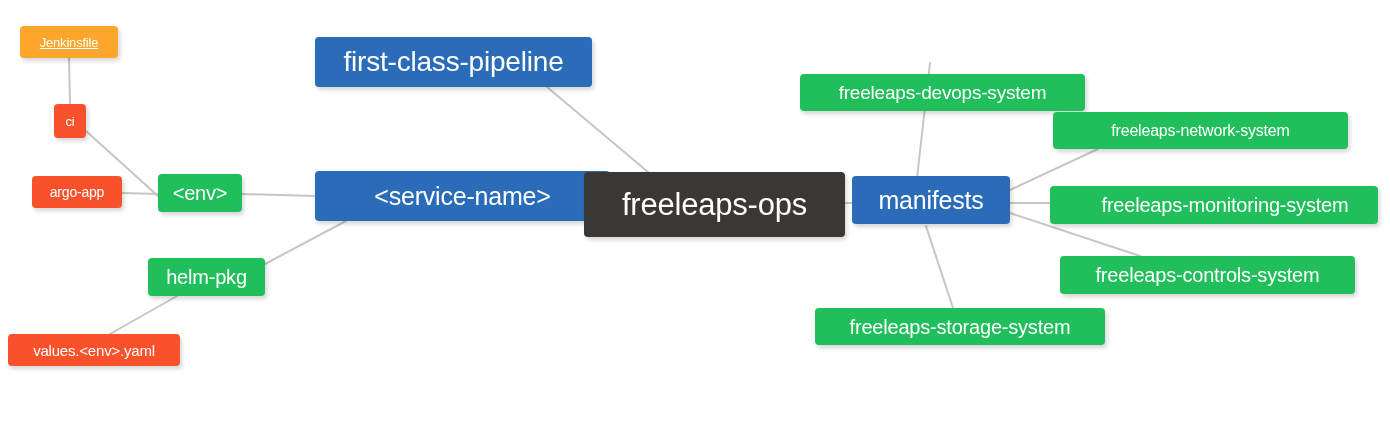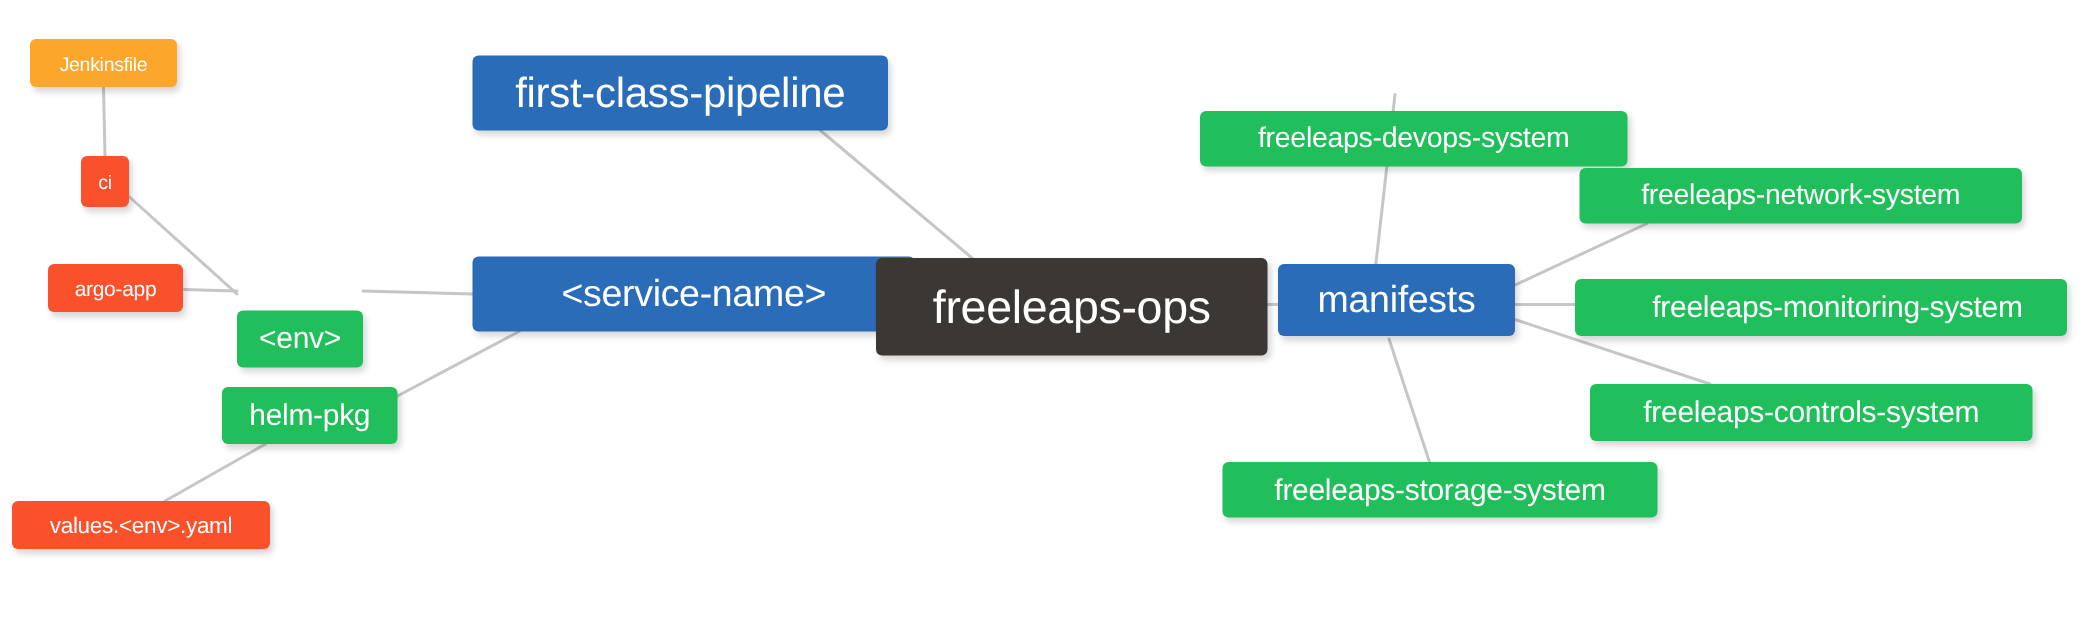--- a/index.html
+++ b/index.html
@@ -60,30 +60,30 @@
       <line x1="547" y1="87" x2="648" y2="172" stroke="#c6c6c6" stroke-width="2" stroke-linecap="round"></line>
       <line x1="566" y1="200" x2="584" y2="202" stroke="#c6c6c6" stroke-width="2" stroke-linecap="round"></line>
       <line x1="845" y1="203" x2="852" y2="203" stroke="#c6c6c6" stroke-width="2" stroke-linecap="round"></line>
       <line x1="930" y1="63" x2="917" y2="178" stroke="#c6c6c6" stroke-width="2" stroke-linecap="round"></line>
       <line x1="1010" y1="190" x2="1098" y2="149" stroke="#c6c6c6" stroke-width="2" stroke-linecap="round"></line>
       <line x1="1010" y1="203" x2="1050" y2="203" stroke="#c6c6c6" stroke-width="2" stroke-linecap="round"></line>
       <line x1="1010" y1="213" x2="1140" y2="256" stroke="#c6c6c6" stroke-width="2" stroke-linecap="round"></line>
       <line x1="926" y1="226" x2="953" y2="308" stroke="#c6c6c6" stroke-width="2" stroke-linecap="round"></line>
     </svg>
   <div id="node-layer">
-      <div class="node" style="left: 20px; top: 26px; width: 98px; height: 32px; background: rgb(252, 167, 43); font-size: 13px;">
+      <div class="node" style="left: 20px; top: 26px; width: 98px; height: 32px; background: rgb(252, 167, 43); font-size: 13px; text-decoration: underline;">
         <span class="node-label">Jenkinsfile</span>
       </div>
       <div class="node" style="left: 54px; top: 104px; width: 32px; height: 34px; background: rgb(249, 81, 44); font-size: 13px;">
         <span class="node-label">ci</span>
       </div>
       <div class="node" style="left: 32px; top: 176px; width: 90px; height: 32px; background: rgb(249, 81, 44); font-size: 14px;">
         <span class="node-label">argo-app</span>
       </div>
-      <div class="node" style="left: 158px; top: 174px; width: 84px; height: 38px; background: rgb(33, 191, 92); font-size: 20px; margin-top: 33px;">
+      <div class="node" style="left: 158px; top: 174px; width: 84px; height: 38px; background: rgb(33, 191, 92); font-size: 20px;">
         <span class="node-label">&lt;env&gt;</span>
       </div>
       <div class="node" style="left: 148px; top: 258px; width: 117px; height: 38px; background: rgb(33, 191, 92); font-size: 20px;">
         <span class="node-label">helm-pkg</span>
       </div>
       <div class="node" style="left: 8px; top: 334px; width: 172px; height: 32px; background: rgb(249, 81, 44); font-size: 15px;">
         <span class="node-label">values.&lt;env&gt;.yaml</span>
       </div>
       <div class="node" style="left: 315px; top: 37px; width: 277px; height: 50px; background: rgb(42, 108, 184); font-size: 28px;">
         <span class="node-label">first-class-pipeline</span>
@@ -93,21 +93,21 @@
       </div>
       <div class="node" style="left: 584px; top: 172px; width: 261px; height: 65px; background: rgb(59, 55, 52); font-size: 31px;">
         <span class="node-label">freeleaps-ops</span>
       </div>
       <div class="node" style="left: 852px; top: 176px; width: 158px; height: 48px; background: rgb(42, 108, 184); font-size: 25px;">
         <span class="node-label">manifests</span>
       </div>
       <div class="node" style="left: 800px; top: 26px; width: 285px; height: 37px; background: rgb(33, 191, 92); font-size: 19px; margin-top: 48px;">
         <span class="node-label">freeleaps-devops-system</span>
       </div>
-      <div class="node" style="left: 1053px; top: 112px; width: 295px; height: 37px; background: rgb(33, 191, 92); font-size: 19px;">
+      <div class="node" style="left: 1053px; top: 112px; width: 295px; height: 37px; background: rgb(33, 191, 92); font-size: 16px;">
         <span class="node-label">freeleaps-network-system</span>
       </div>
       <div class="node" style="left: 1050px; top: 186px; width: 328px; height: 38px; background: rgb(33, 191, 92); font-size: 20px; padding-left: 32px;">
         <span class="node-label">freeleaps-monitoring-system</span>
       </div>
       <div class="node" style="left: 1060px; top: 256px; width: 295px; height: 38px; background: rgb(33, 191, 92); font-size: 20px;">
         <span class="node-label">freeleaps-controls-system</span>
       </div>
       <div class="node" style="left: 815px; top: 308px; width: 290px; height: 37px; background: rgb(33, 191, 92); font-size: 20px;">
         <span class="node-label">freeleaps-storage-system</span>

